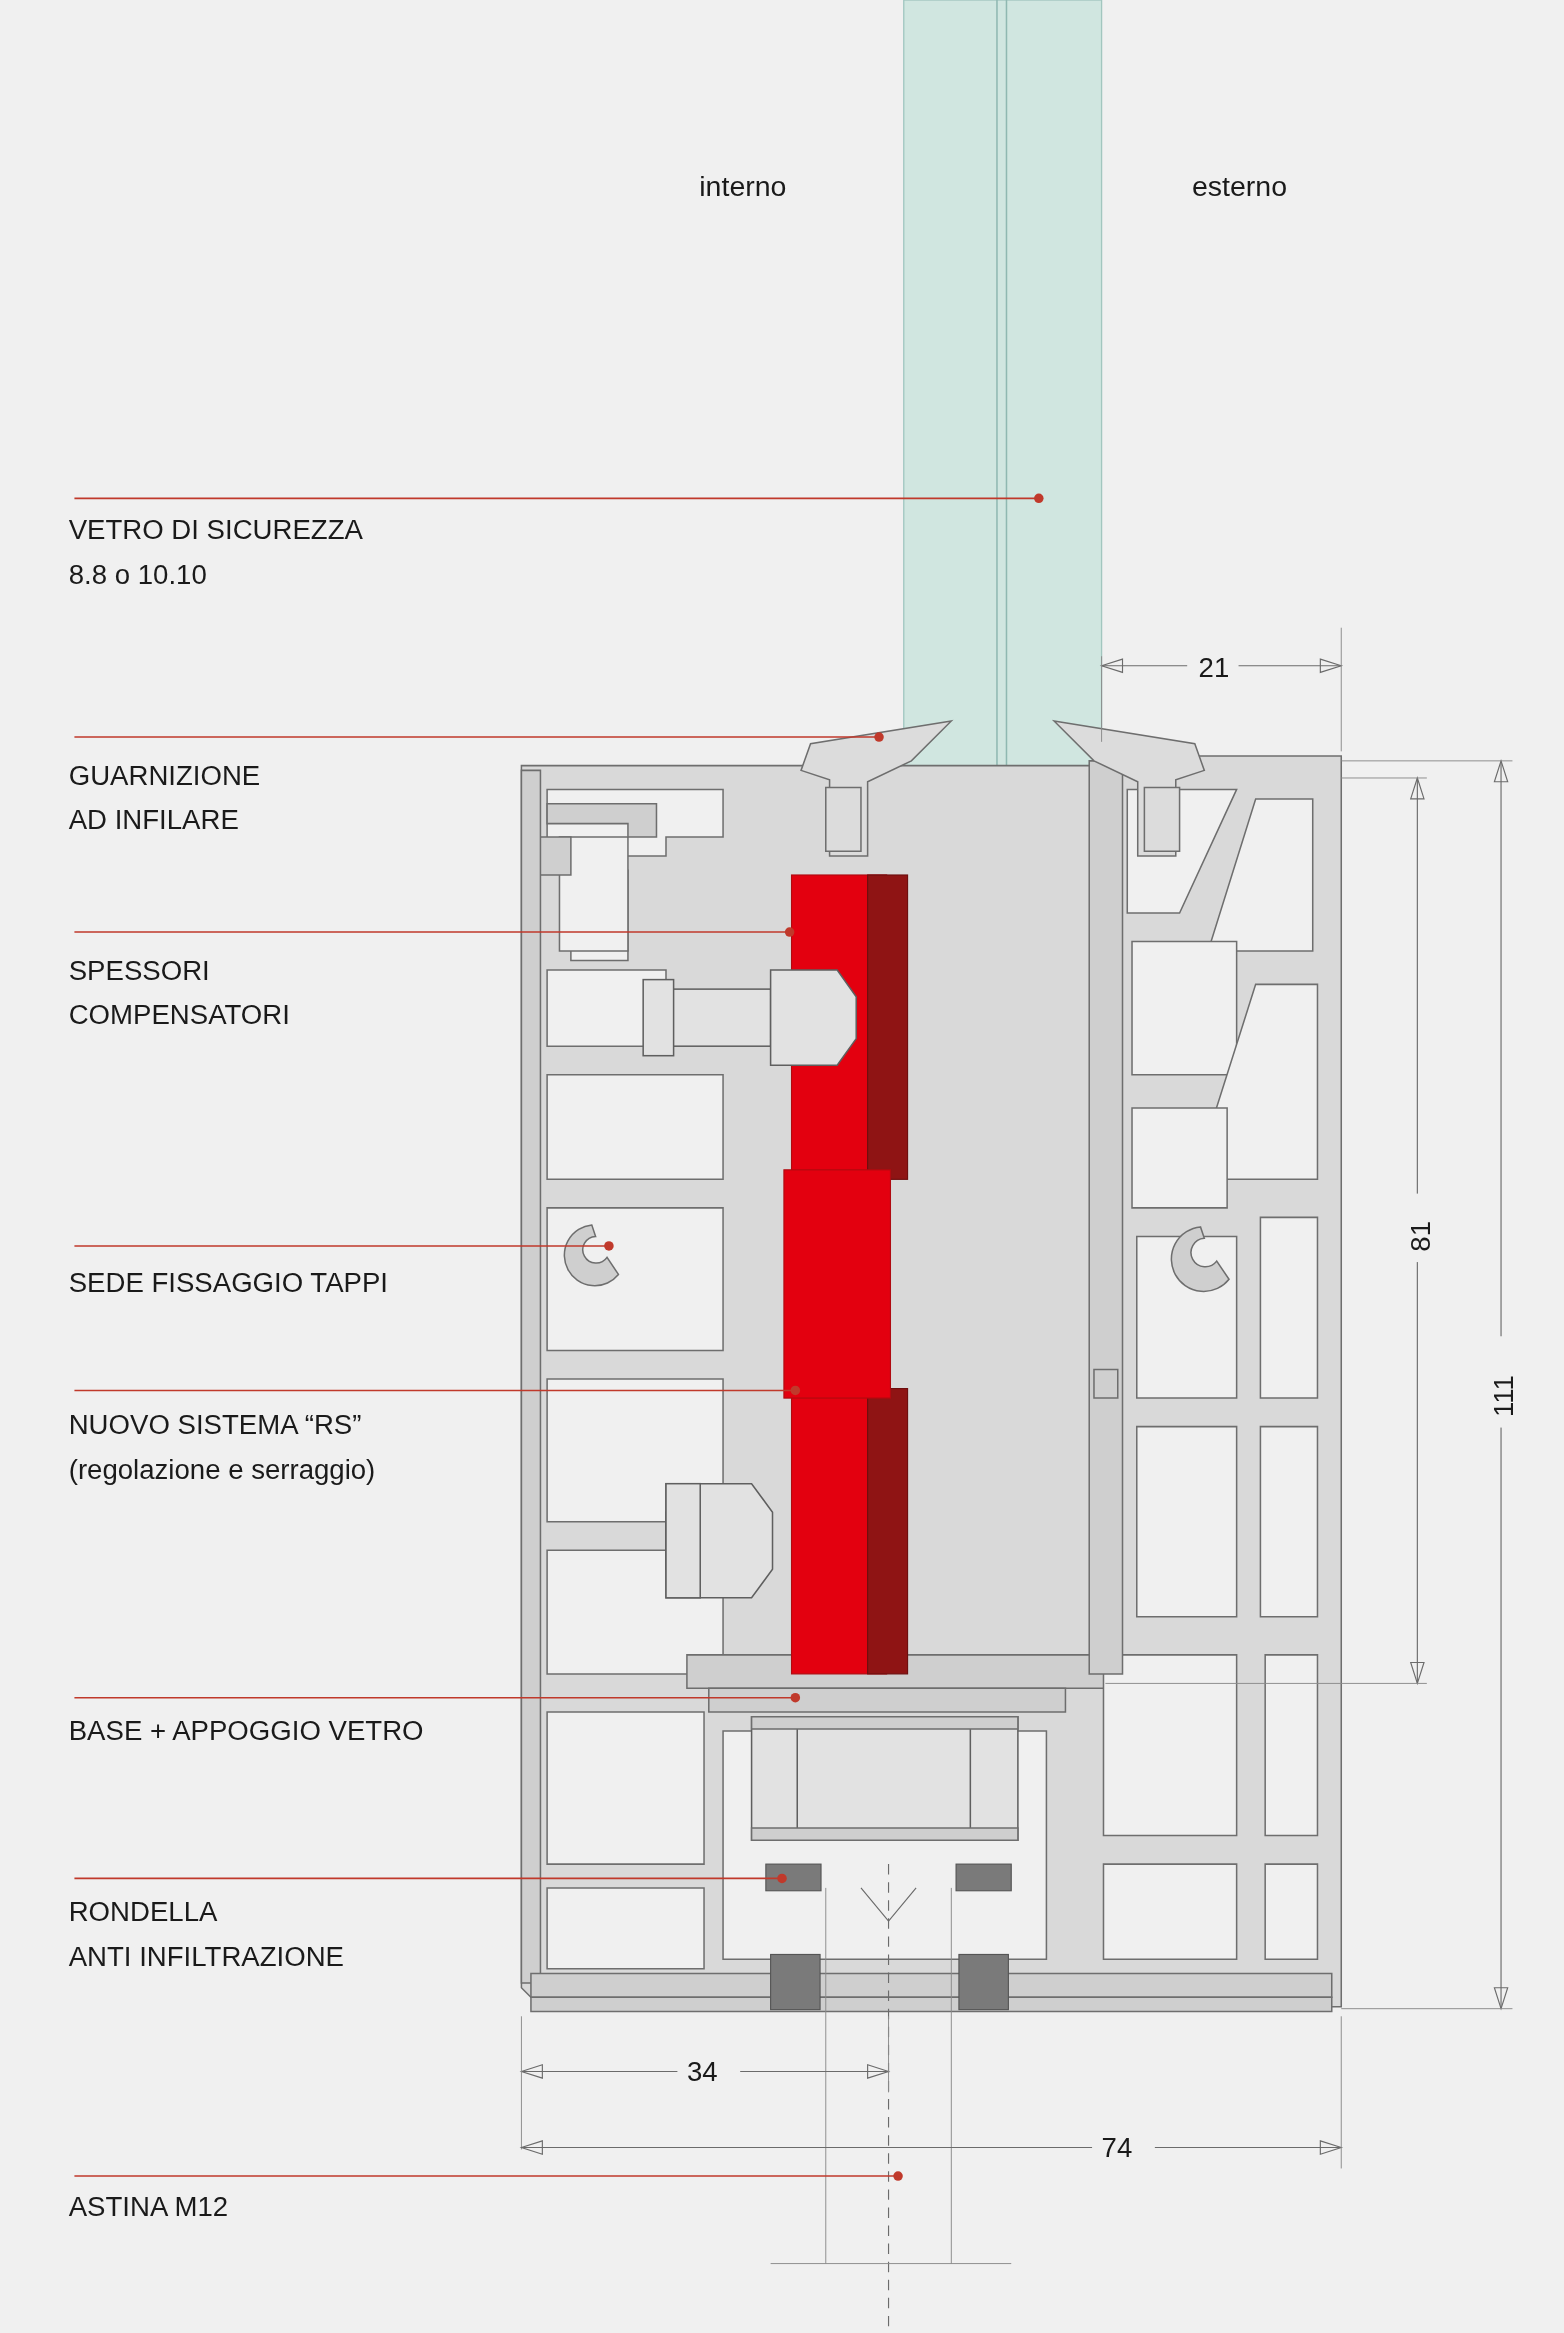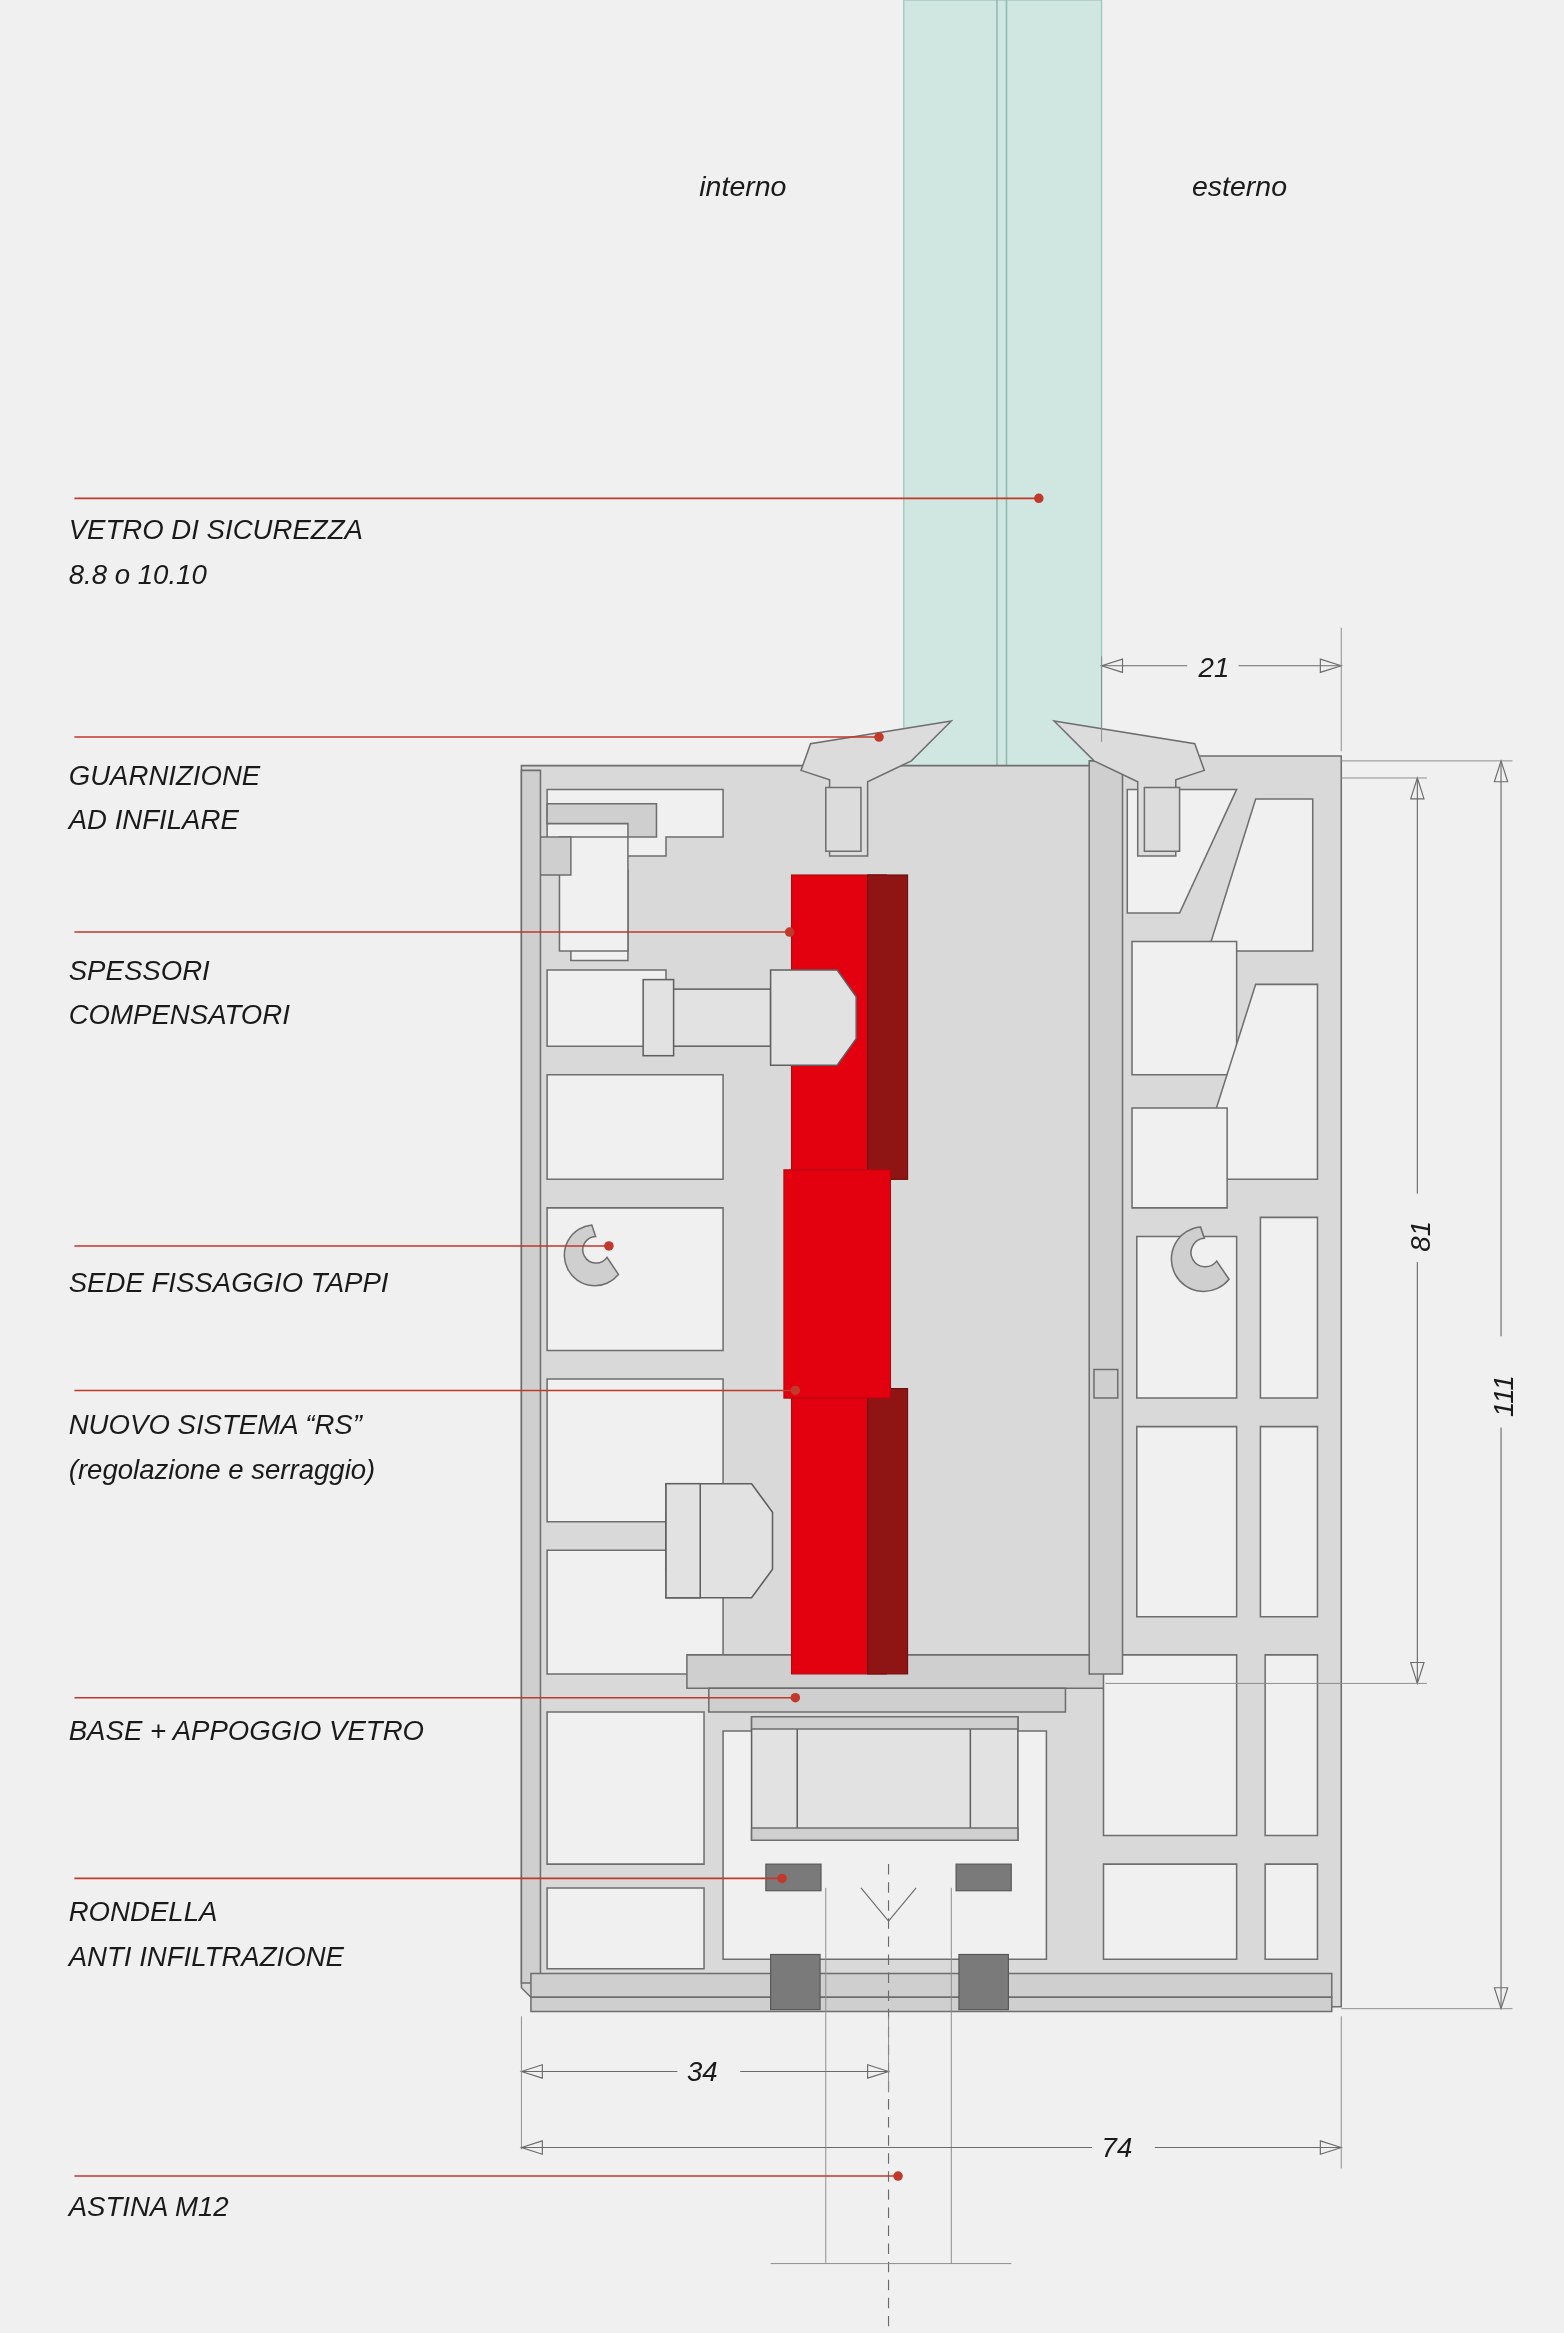--- a/index.html
+++ b/index.html
@@ -3,21 +3,21 @@
 <meta charset="utf-8">
 <style>
   html,body{margin:0;padding:0;}
   body{
     width:1565px;height:2333px;
     background:#f0f0f0;
     font-family:"Liberation Sans", sans-serif;
     overflow:hidden;
     position:relative;
   }
-  #stage{position:absolute;left:0;top:0;width:1247px;height:2333px;font-style:italic;}
+  #stage{position:absolute;left:0;top:0;width:1247px;height:2333px;}
   svg{display:block;}
   .lbl{
     font-family:"Liberation Sans", sans-serif;
     fill:#1a1a1a;
     font-size:29px;
   }
   .dimtxt{
     font-family:"Liberation Sans", sans-serif;
     fill:#1a1a1a;
     font-size:29px;

